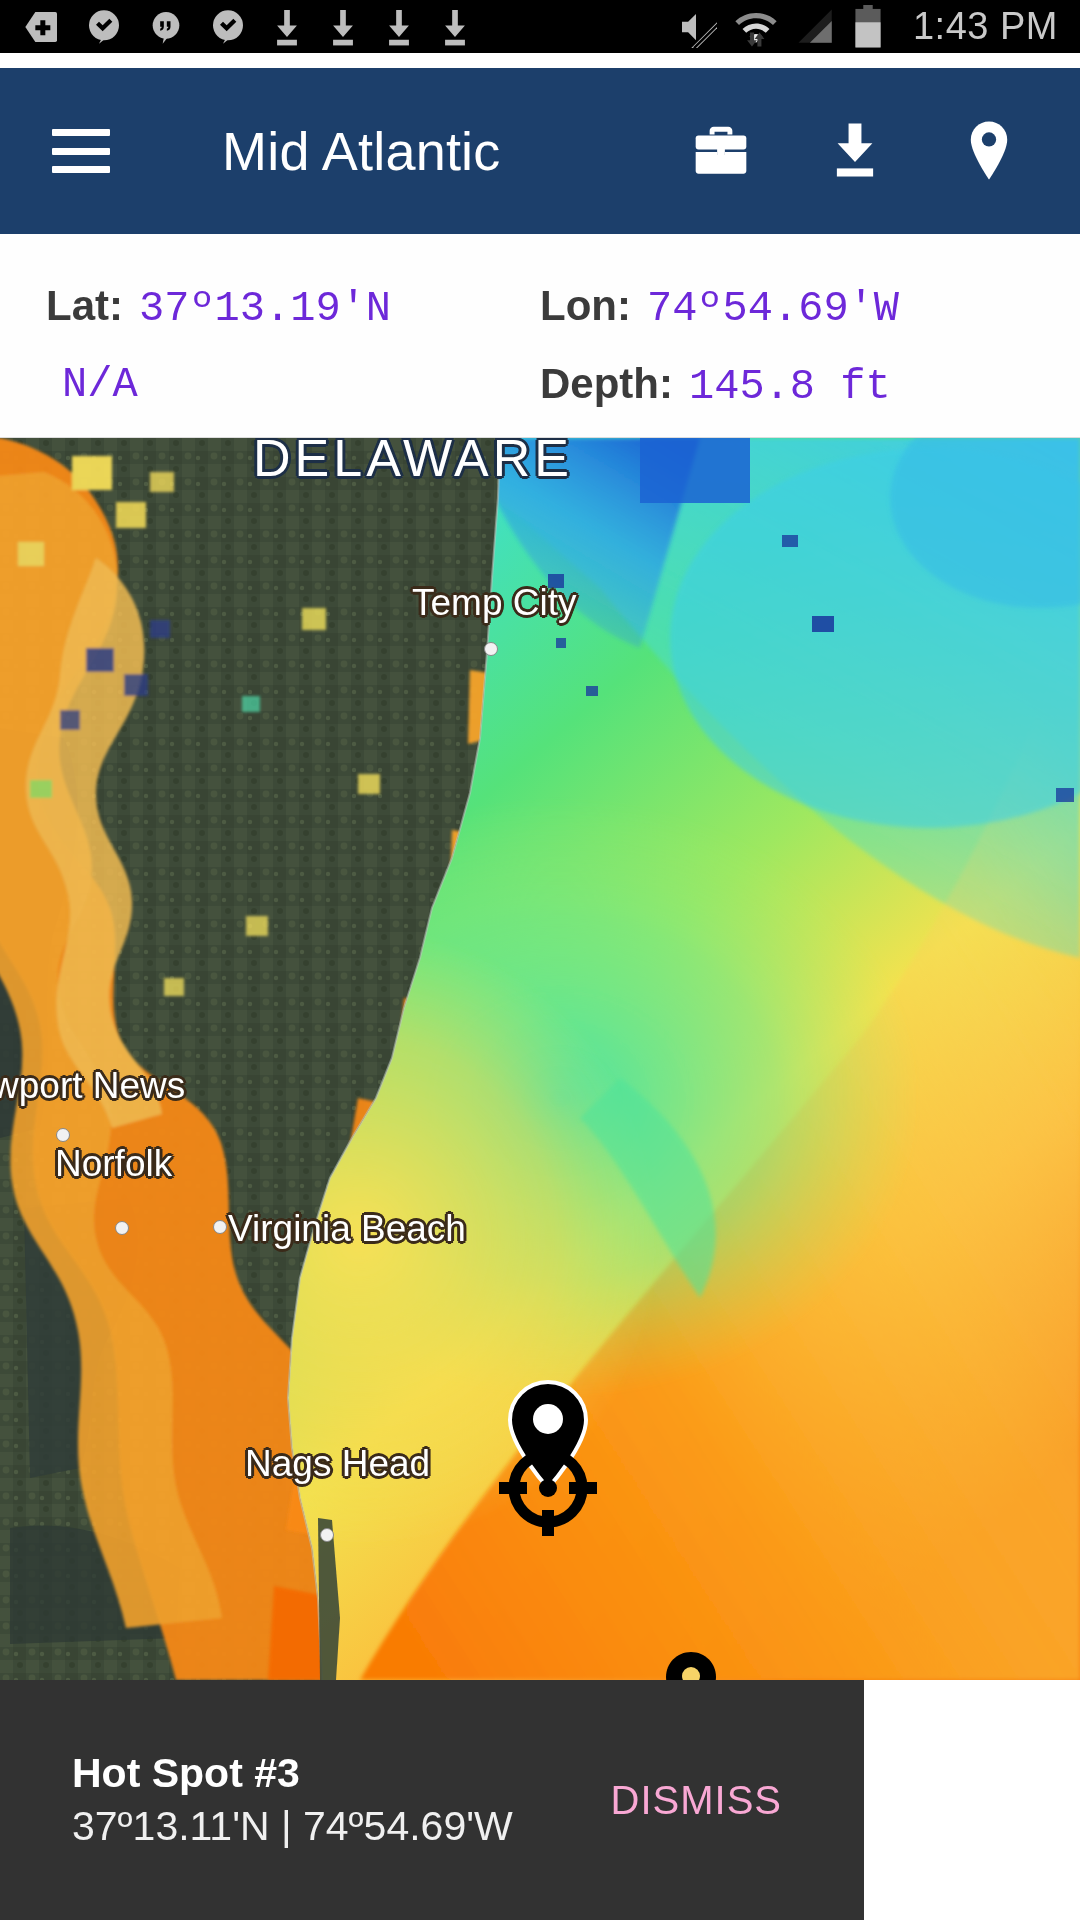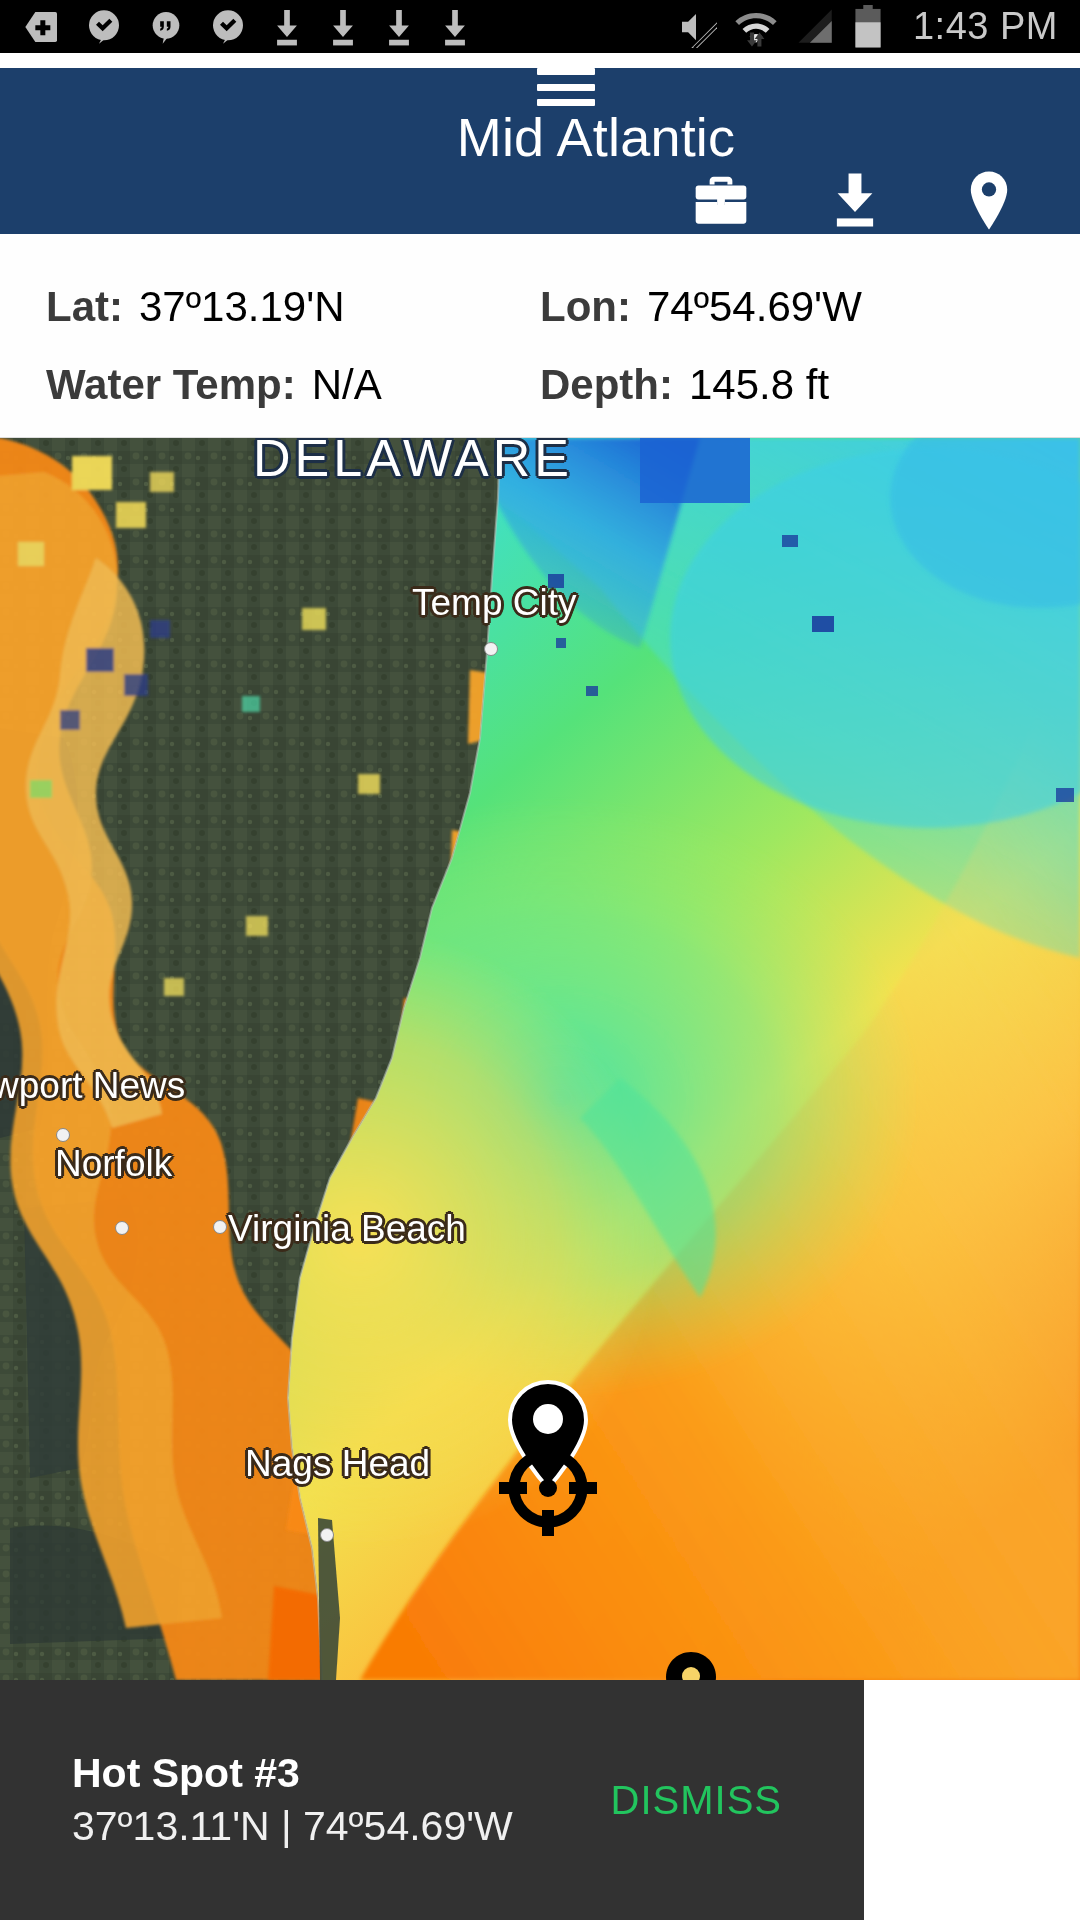--- a/index.html
+++ b/index.html
@@ -20,21 +20,21 @@
   #status-right { margin-left:auto; display:flex; align-items:center; gap:16px; padding-right:16px; }
   .sicon { display:block; }
   #clock {
     color:#c9c9c9; font-size:38px; letter-spacing:0.5px;
     font-family:"Liberation Sans", sans-serif; padding-left:14px; padding-right:6px;
   }
 
   
   #appbar {
     position:absolute; top:68px; left:0; width:1080px; height:166px;
-    background:#1c3f6b; display:flex; align-items:center;flex-direction:column;
+    background:#1c3f6b; display:flex; align-items:center;
   }
   #hamburger {
     width:58px; height:44px; margin-left:52px;
     display:flex; flex-direction:column; justify-content:space-between; cursor:pointer;
   }
   #hamburger span { display:block; height:7px; background:#fff; border-radius:1px; }
   #app-title {
     color:#fff; font-size:54px; font-weight:400; margin-left:112px;
     letter-spacing:0.2px; white-space:nowrap;
   }
@@ -45,21 +45,21 @@
   #infopanel {
     position:absolute; top:234px; left:0; width:1080px; height:204px;
     background:#fefefe; border-bottom:1px solid #ddd;
     padding:34px 0 0 0;
   }
   .info-row { display:flex; height:78px; align-items:center; }
   .info-cell { display:flex; align-items:baseline; }
   .info-cell.c1 { width:540px; padding-left:46px; }
   .info-cell.c2 { width:540px; padding-left:0px; }
   .ilabel { color:#3b3b3b; font-size:42px; font-weight:bold; white-space:nowrap; }
-  .ivalue { color:#000000; font-size:42px; font-weight:400; margin-left:16px; white-space:nowrap; }
+  .ivalue { color:#6d28d9; font-size:42px; font-weight:400; margin-left:16px; white-space:nowrap;font-family:Liberation Mono, monospace; }
 
   
   #map {
     position:absolute; top:438px; left:0; width:1080px; height:1242px;
     overflow:hidden; background:#3f4a3a;
   }
   #map-sst { position:absolute; inset:0; }
   #map-land { position:absolute; inset:0; }
 
   .maplabel {
@@ -91,21 +91,21 @@
 
   
   #snackbar {
     position:absolute; top:1680px; left:0; width:864px; height:240px;
     background:#323232; display:flex; align-items:center;
   }
   #snack-text { padding-left:72px; display:flex; flex-direction:column; gap:6px; }
   #snack-title { color:#fff; font-size:41px; font-weight:bold; }
   #snack-sub { color:#f0f0f0; font-size:41px; font-weight:400; }
   #snack-action {
-    margin-left:auto; padding-right:82px; color:#22c55e;
+    margin-left:auto; padding-right:82px; color:#f9a8d4;
     font-size:40px; letter-spacing:1px; cursor:pointer;
   }
 </style>
 </head>
 <body>
 
 <div id="screen">
 
   <div id="statusbar">
     <div id="status-left">
@@ -219,21 +219,20 @@
         <span class="ilabel">Lat:</span>
         <span class="ivalue">37º13.19'N</span>
       </div>
       <div class="info-cell c2">
         <span class="ilabel">Lon:</span>
         <span class="ivalue">74º54.69'W</span>
       </div>
     </div>
     <div class="info-row">
       <div class="info-cell c1">
-        <span class="ilabel">Water Temp:</span>
         <span class="ivalue">N/A</span>
       </div>
       <div class="info-cell c2">
         <span class="ilabel">Depth:</span>
         <span class="ivalue">145.8 ft</span>
       </div>
     </div>
   </div>
 
   <div id="map">

